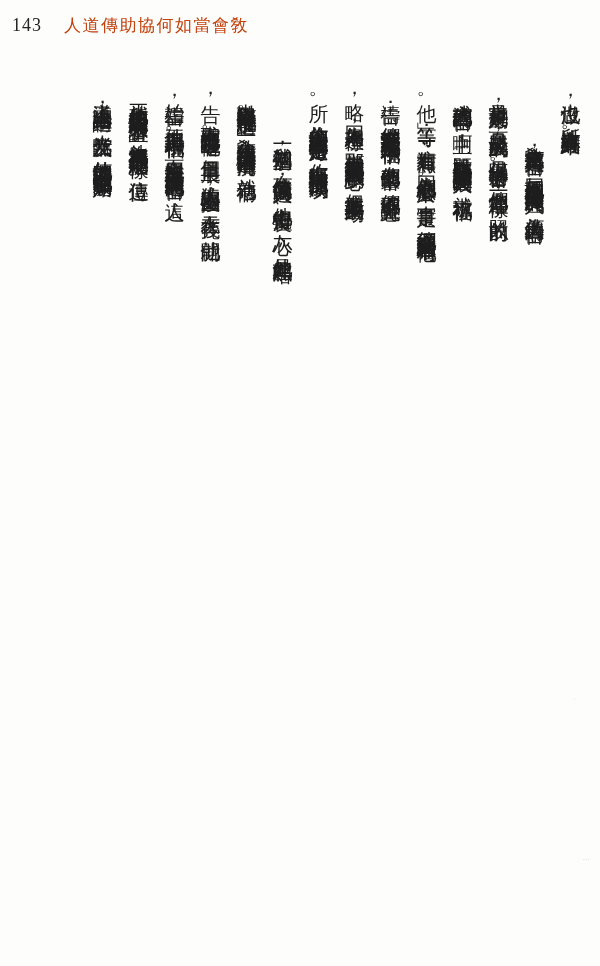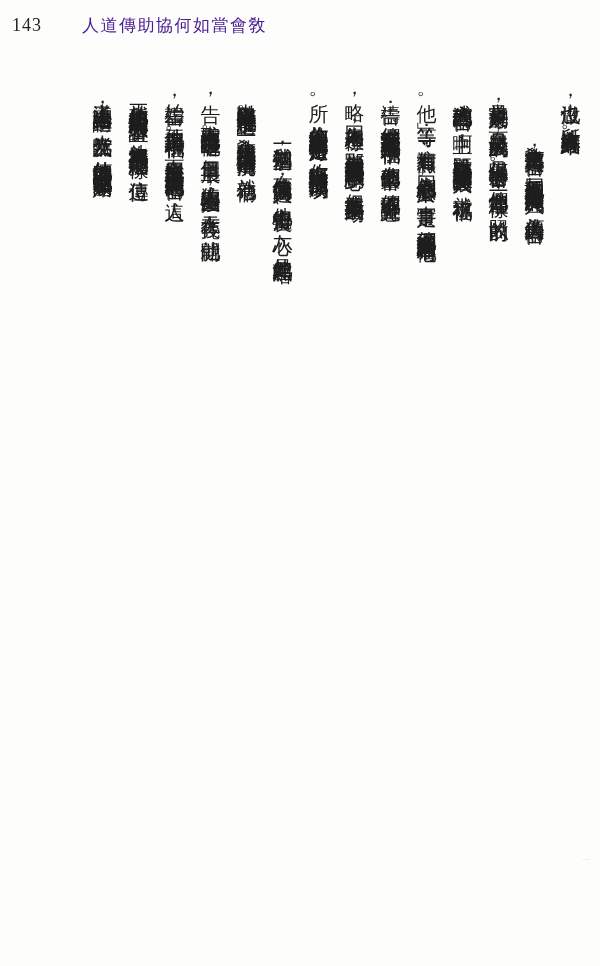--- a/index.html
+++ b/index.html
@@ -23,24 +23,24 @@
     display: flex;
     align-items: baseline;
     white-space: nowrap;
   }
   .page-num {
     font-size: 18px;
     letter-spacing: 1px;
     color: #242424;
   }
   .running-head {
-    margin-left: 40px;
+    margin-left: 22px;
     font-size: 17px;
     letter-spacing: 1.5px;
-    color: #4c1d95;
+    color: #c2410c;
   }
   
   .text-body {
     position: absolute;
     top: 88px;
     right: 19px;
     height: 854px;
     display: flex;
     flex-direction: row-reverse; 
     gap: 15px;

